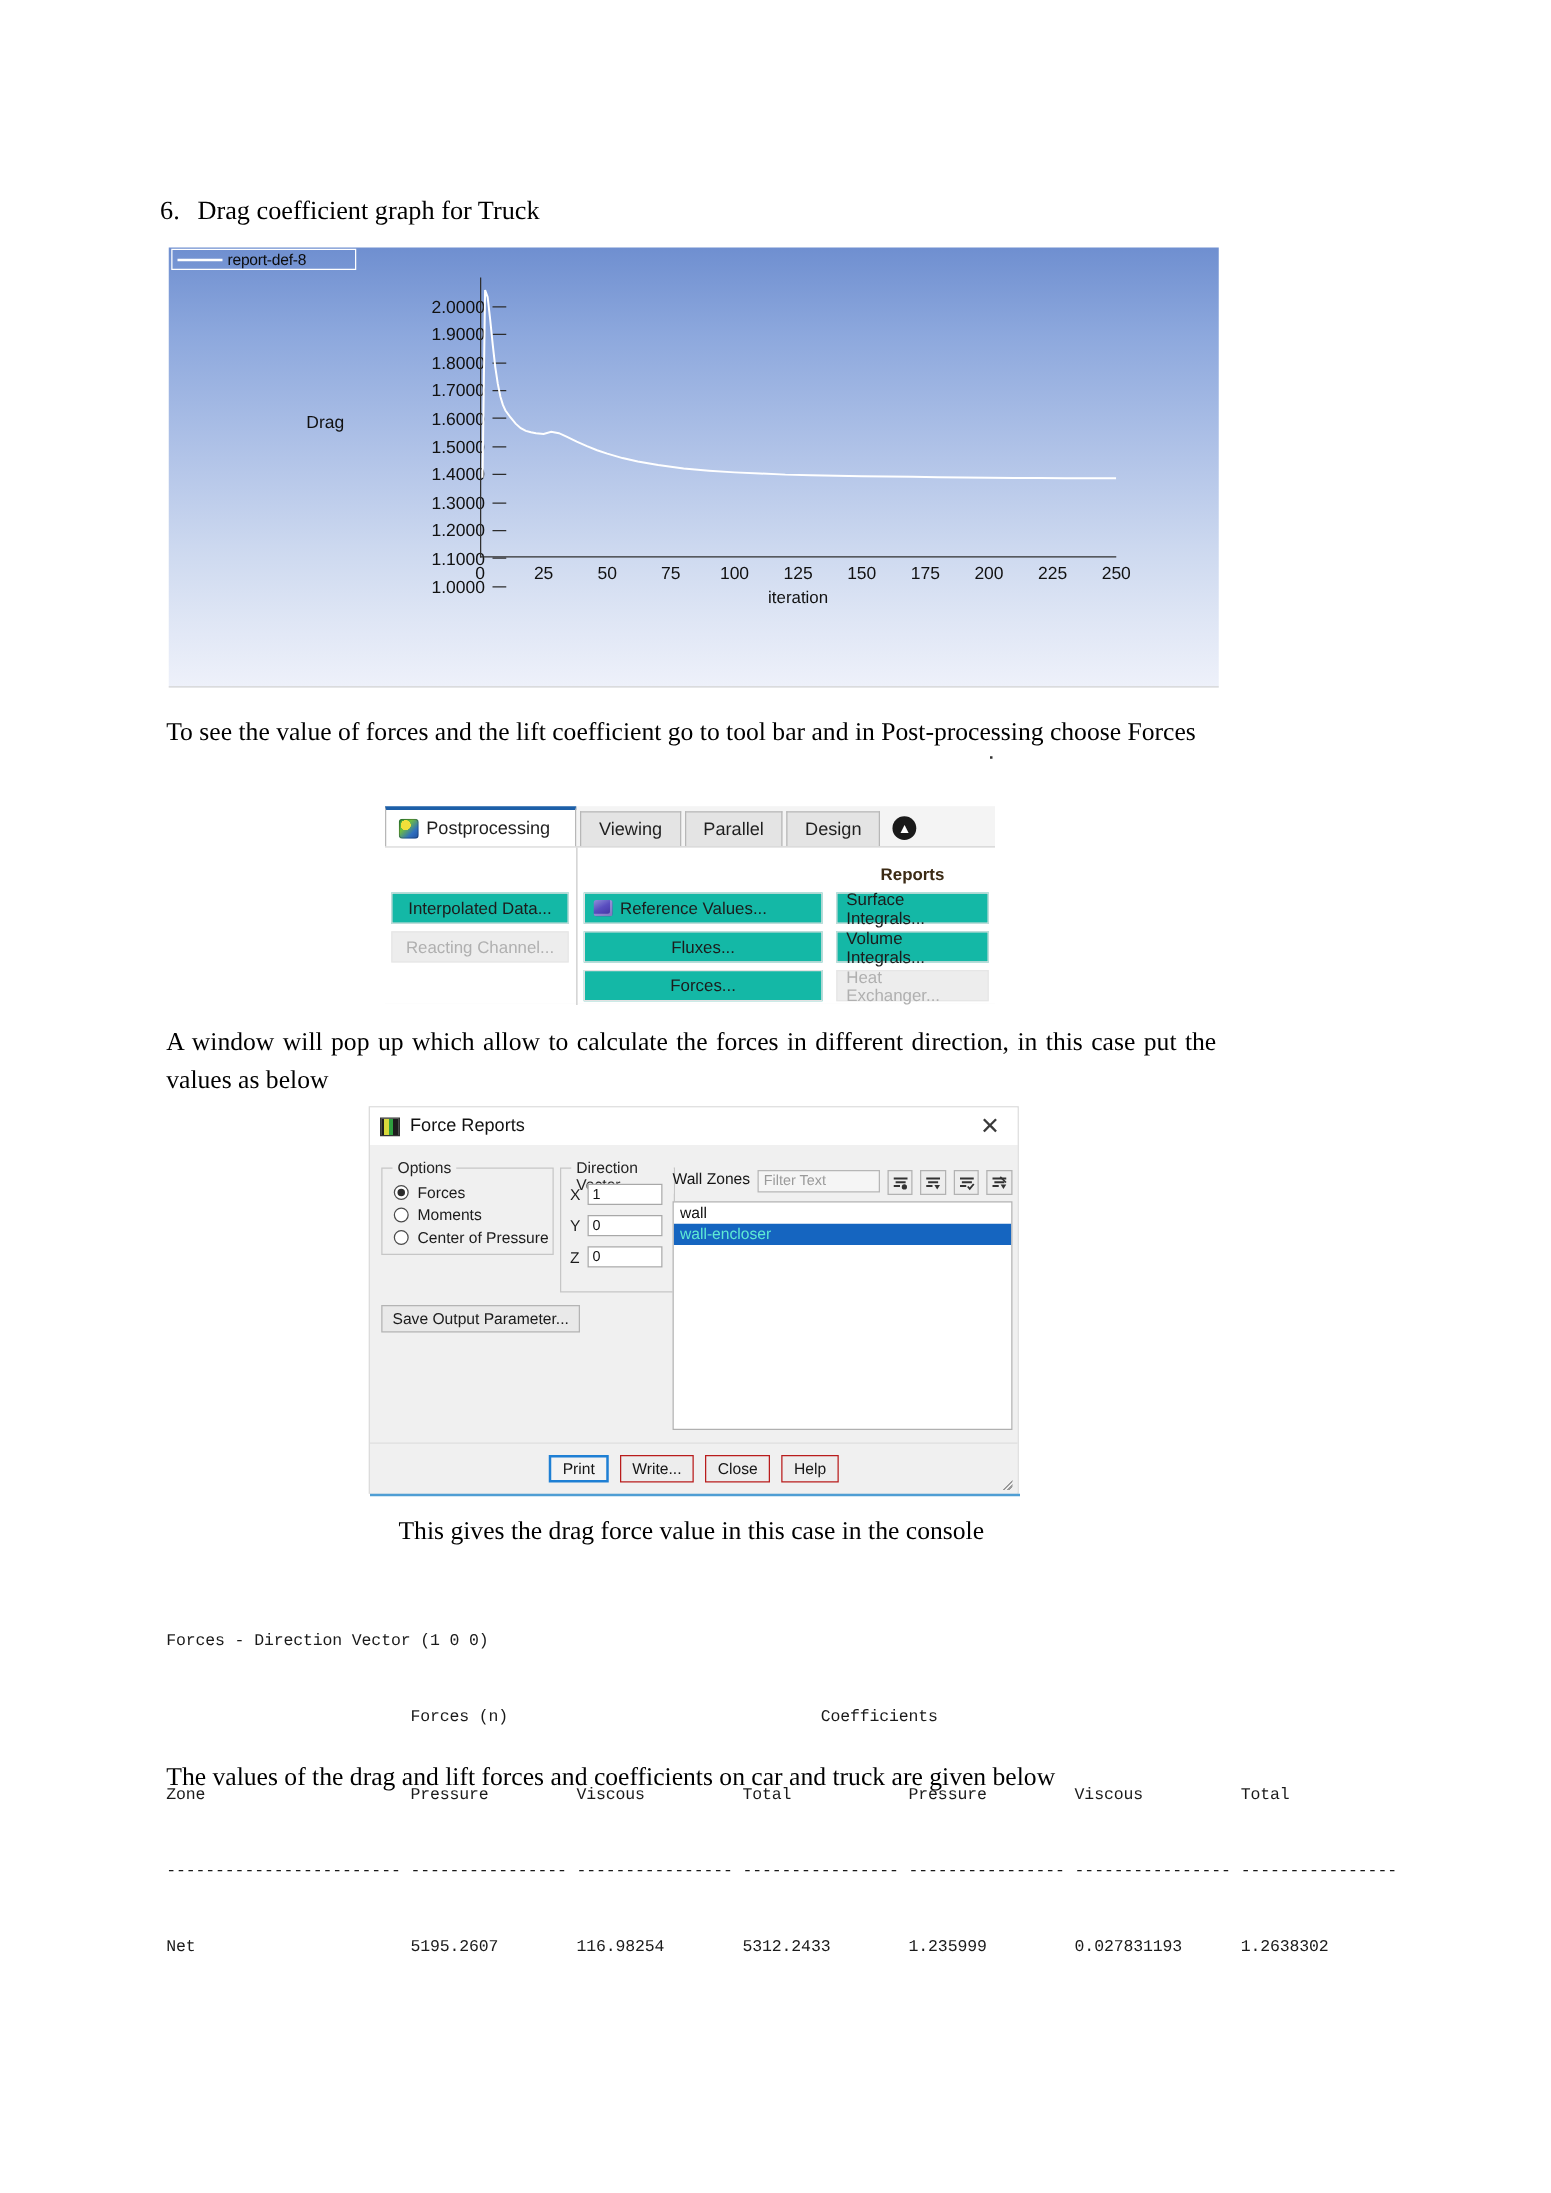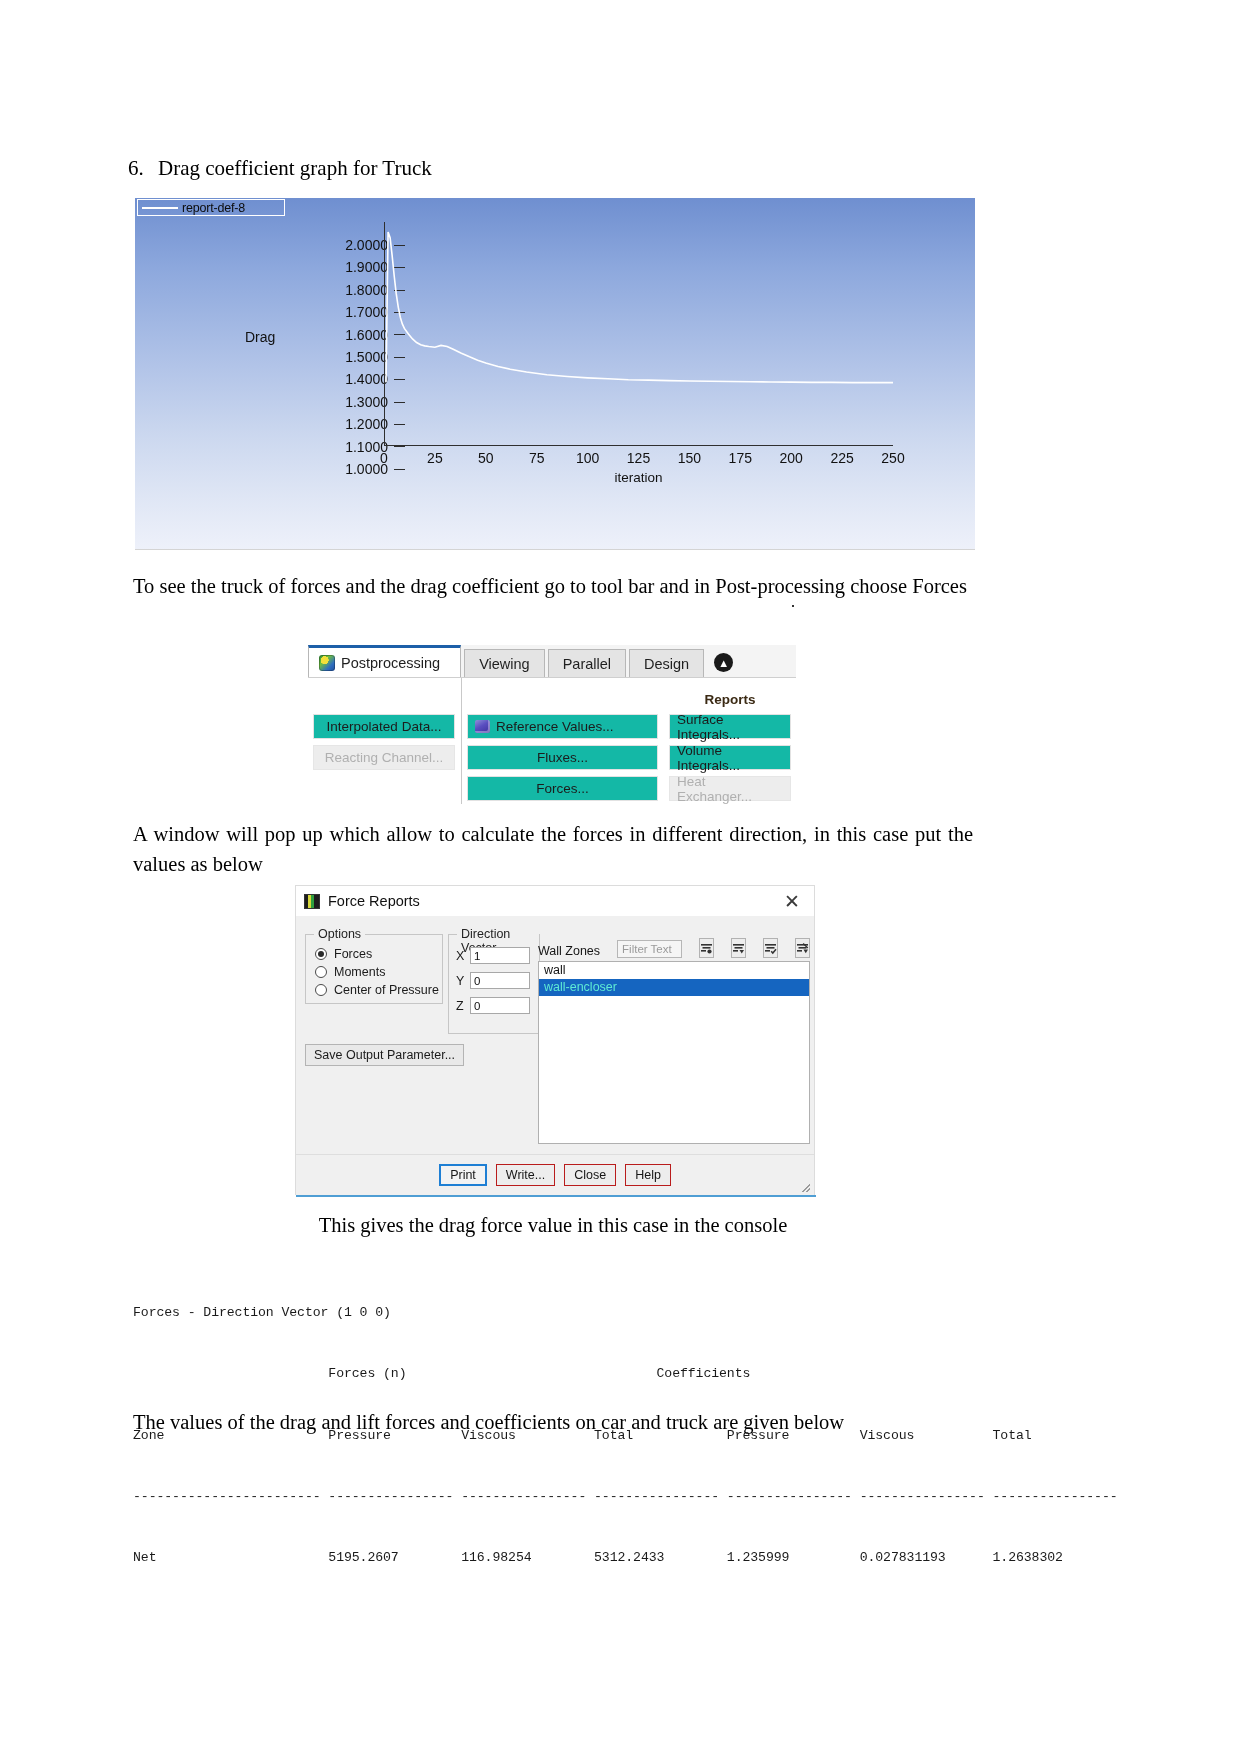--- a/index.html
+++ b/index.html
@@ -421,22 +421,22 @@
     align-items: center;
     box-sizing: border-box;
   }
   .wall-zones-header {
     position: absolute;
     left: 242px;
     top: 20px;
     width: 272px;
     height: 22px;
     display: flex;
-    align-items: flex-end;
-    gap: 17px;
+    align-items: flex-start;
+    gap: 6px;
   }
   .wz-label { font-size: 12.5px; color: #151515; white-space: nowrap; }
   .wz-filter {
     width: 100px;
     height: 18px;
     background: #f5f5f5;
     border: 1px solid #b6b6b6;
     font-size: 11.5px;
     color: #9a9a9a;
     padding: 0 4px;
@@ -606,21 +606,21 @@
       <span class="x-tick" style="left:356.3px;">175</span>
       <span class="x-tick" style="left:407.2px;">200</span>
       <span class="x-tick" style="left:458.1px;">225</span>
       <span class="x-tick" style="left:509px;">250</span>
     </div>
 
     <div class="x-axis-title">iteration</div>
   </div>
   <div class="plot-bottom-rule"></div>
 
-  <div class="doc-text" style="left:133px; top:572px; width:840px;">To see the truck of forces and the drag coefficient go to tool bar and in Post-processing choose Forces</div>
+  <div class="doc-text" style="left:133px; top:572px; width:840px;">To see the value of forces and the lift coefficient go to tool bar and in Post-processing choose Forces</div>
   <div class="small-dot"></div>
 
   <div class="ribbon">
     <div class="ribbon-tabrow">
       <div class="ribbon-tab active">
         <span class="tab-cube"></span>
         <span>Postprocessing</span>
       </div>
       <div class="ribbon-tab">
         <span>Viewing</span>

